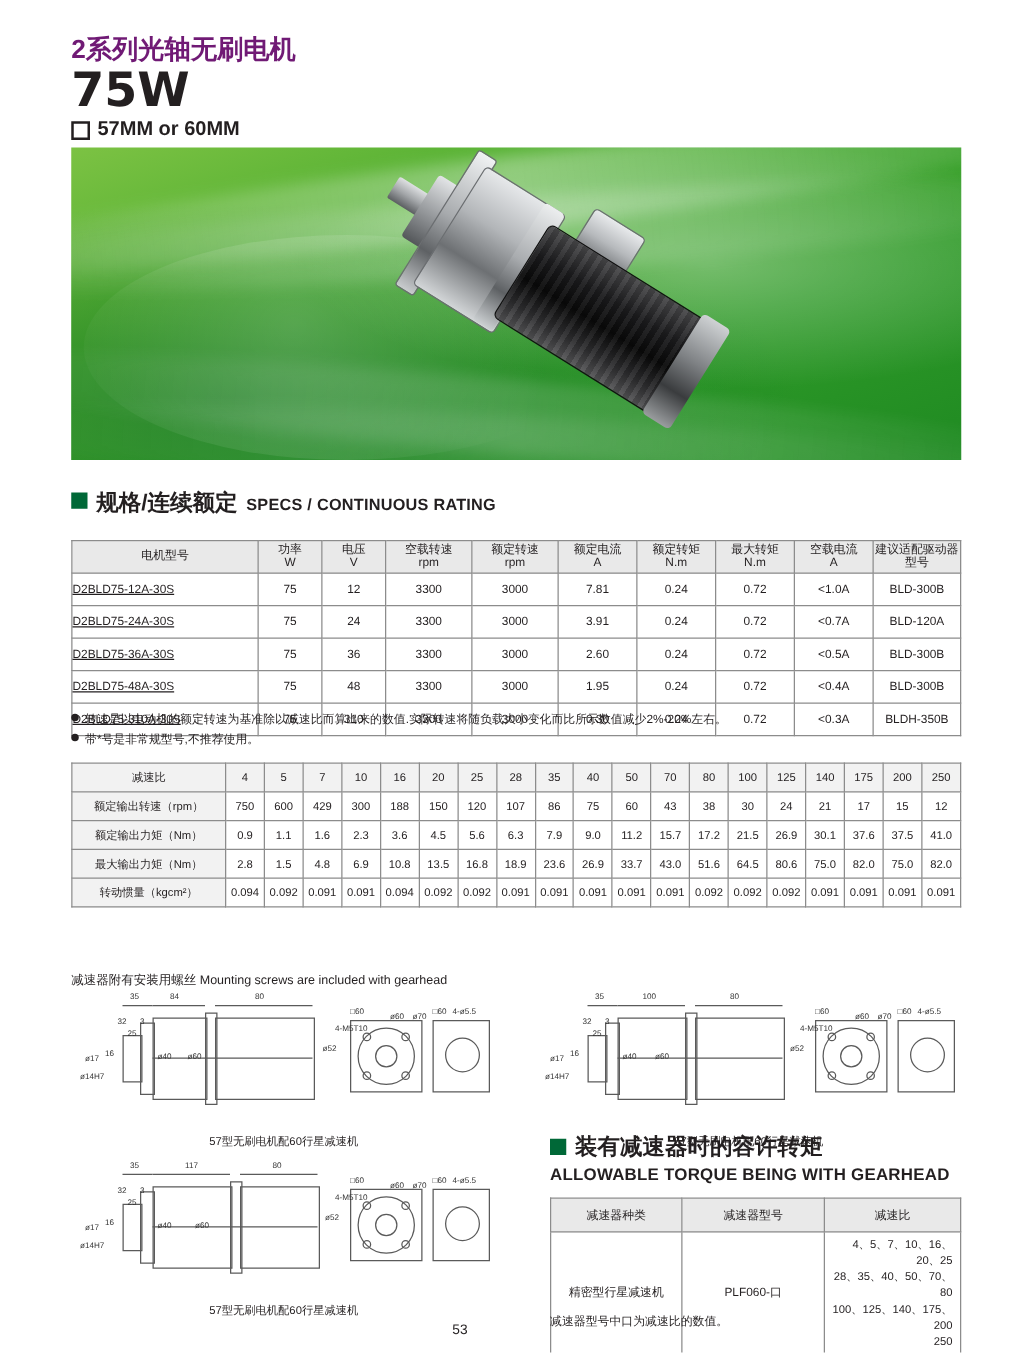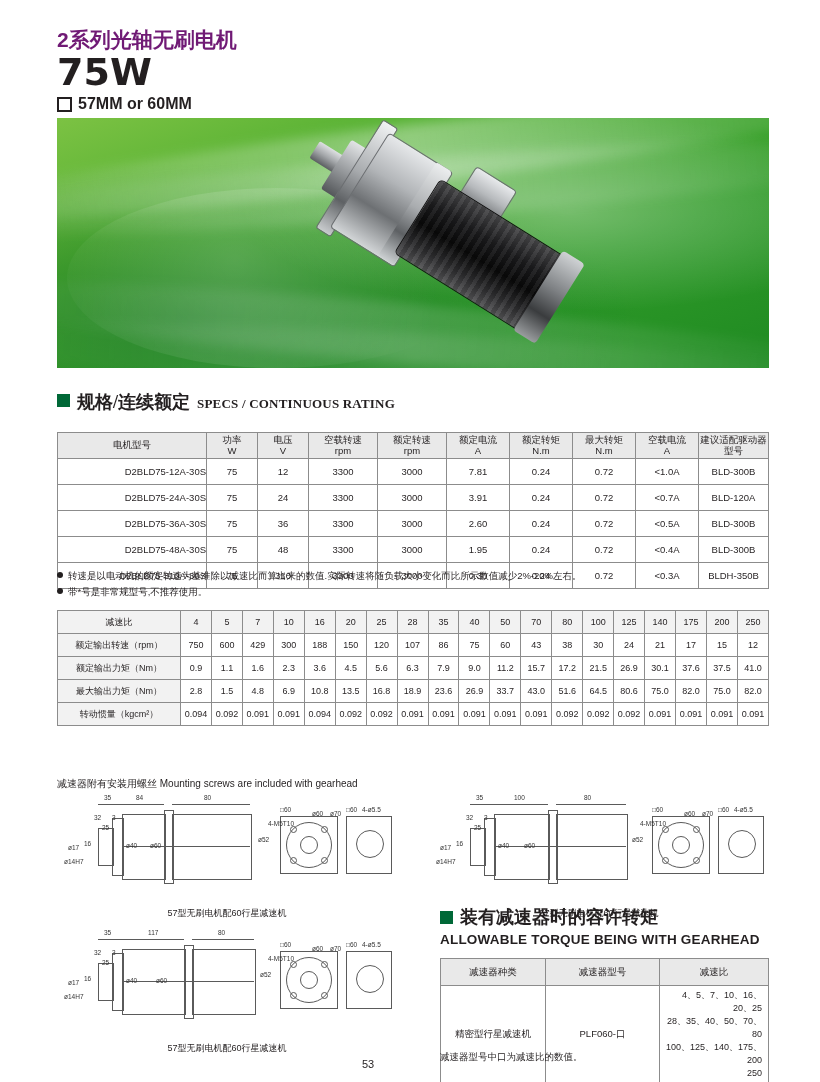--- a/index.html
+++ b/index.html
@@ -104,21 +104,21 @@
   .sec-en{font-size:13px;font-weight:bold;color:#231f20;line-height:1;padding-bottom:1px;letter-spacing:.2px;}
 
   
   table{border-collapse:collapse;font-size:9px;}
   .spec-tbl{position:absolute;left:57px;top:432px;width:712px;}
   .spec-tbl th,.spec-tbl td{
     border:1px solid #8c8c8c;text-align:center;padding:0;height:25px;
     font-size:9.5px;color:#231f20;font-weight:normal;
   }
   .spec-tbl th{background:#e9e9e9;font-weight:normal;line-height:1.15;}
-  .spec-tbl td:first-child{text-align:right;}
+  .spec-tbl td:first-child{text-align:left;text-decoration:underline;}
 
   .notes{position:absolute;left:57px;top:568px;width:712px;font-size:9.5px;line-height:1.7;color:#231f20;}
   .notes .b{display:inline-block;width:6px;height:6px;border-radius:50%;background:#231f20;margin-right:5px;vertical-align:1px;}
 
   .ratio-tbl{position:absolute;left:57px;top:610px;width:712px;}
   .ratio-tbl td{
     border:1px solid #8c8c8c;text-align:center;height:22px;font-size:9px;color:#231f20;padding:0 2px;
   }
   .ratio-tbl td.lbl{text-align:center;background:#f2f2f2;width:118px;font-size:9px;}
   .ratio-tbl tr.head td{background:#f2f2f2;}
@@ -170,21 +170,21 @@
       <div class="m-hub"></div>
       <div class="m-flange"></div>
       <div class="m-gear"></div>
       <div class="m-mid"></div>
       <div class="m-box"></div>
       <div class="m-body"></div>
       <div class="m-cap"></div>
     </div>
   </div>
 
-  <div class="sec-head" style="left:57px;top:393px;font-family:Liberation Serif, serif;">
+  <div class="sec-head" style="left:57px;top:393px;">
     <span class="sec-mark"></span>
     <span class="sec-cn">规格/连续额定</span>
     <span class="sec-en">SPECS / CONTINUOUS RATING</span>
   </div>
 
   <table class="spec-tbl">
     <thead>
       <tr>
         <th style="width:148px">
           <div>电机型号</div>

